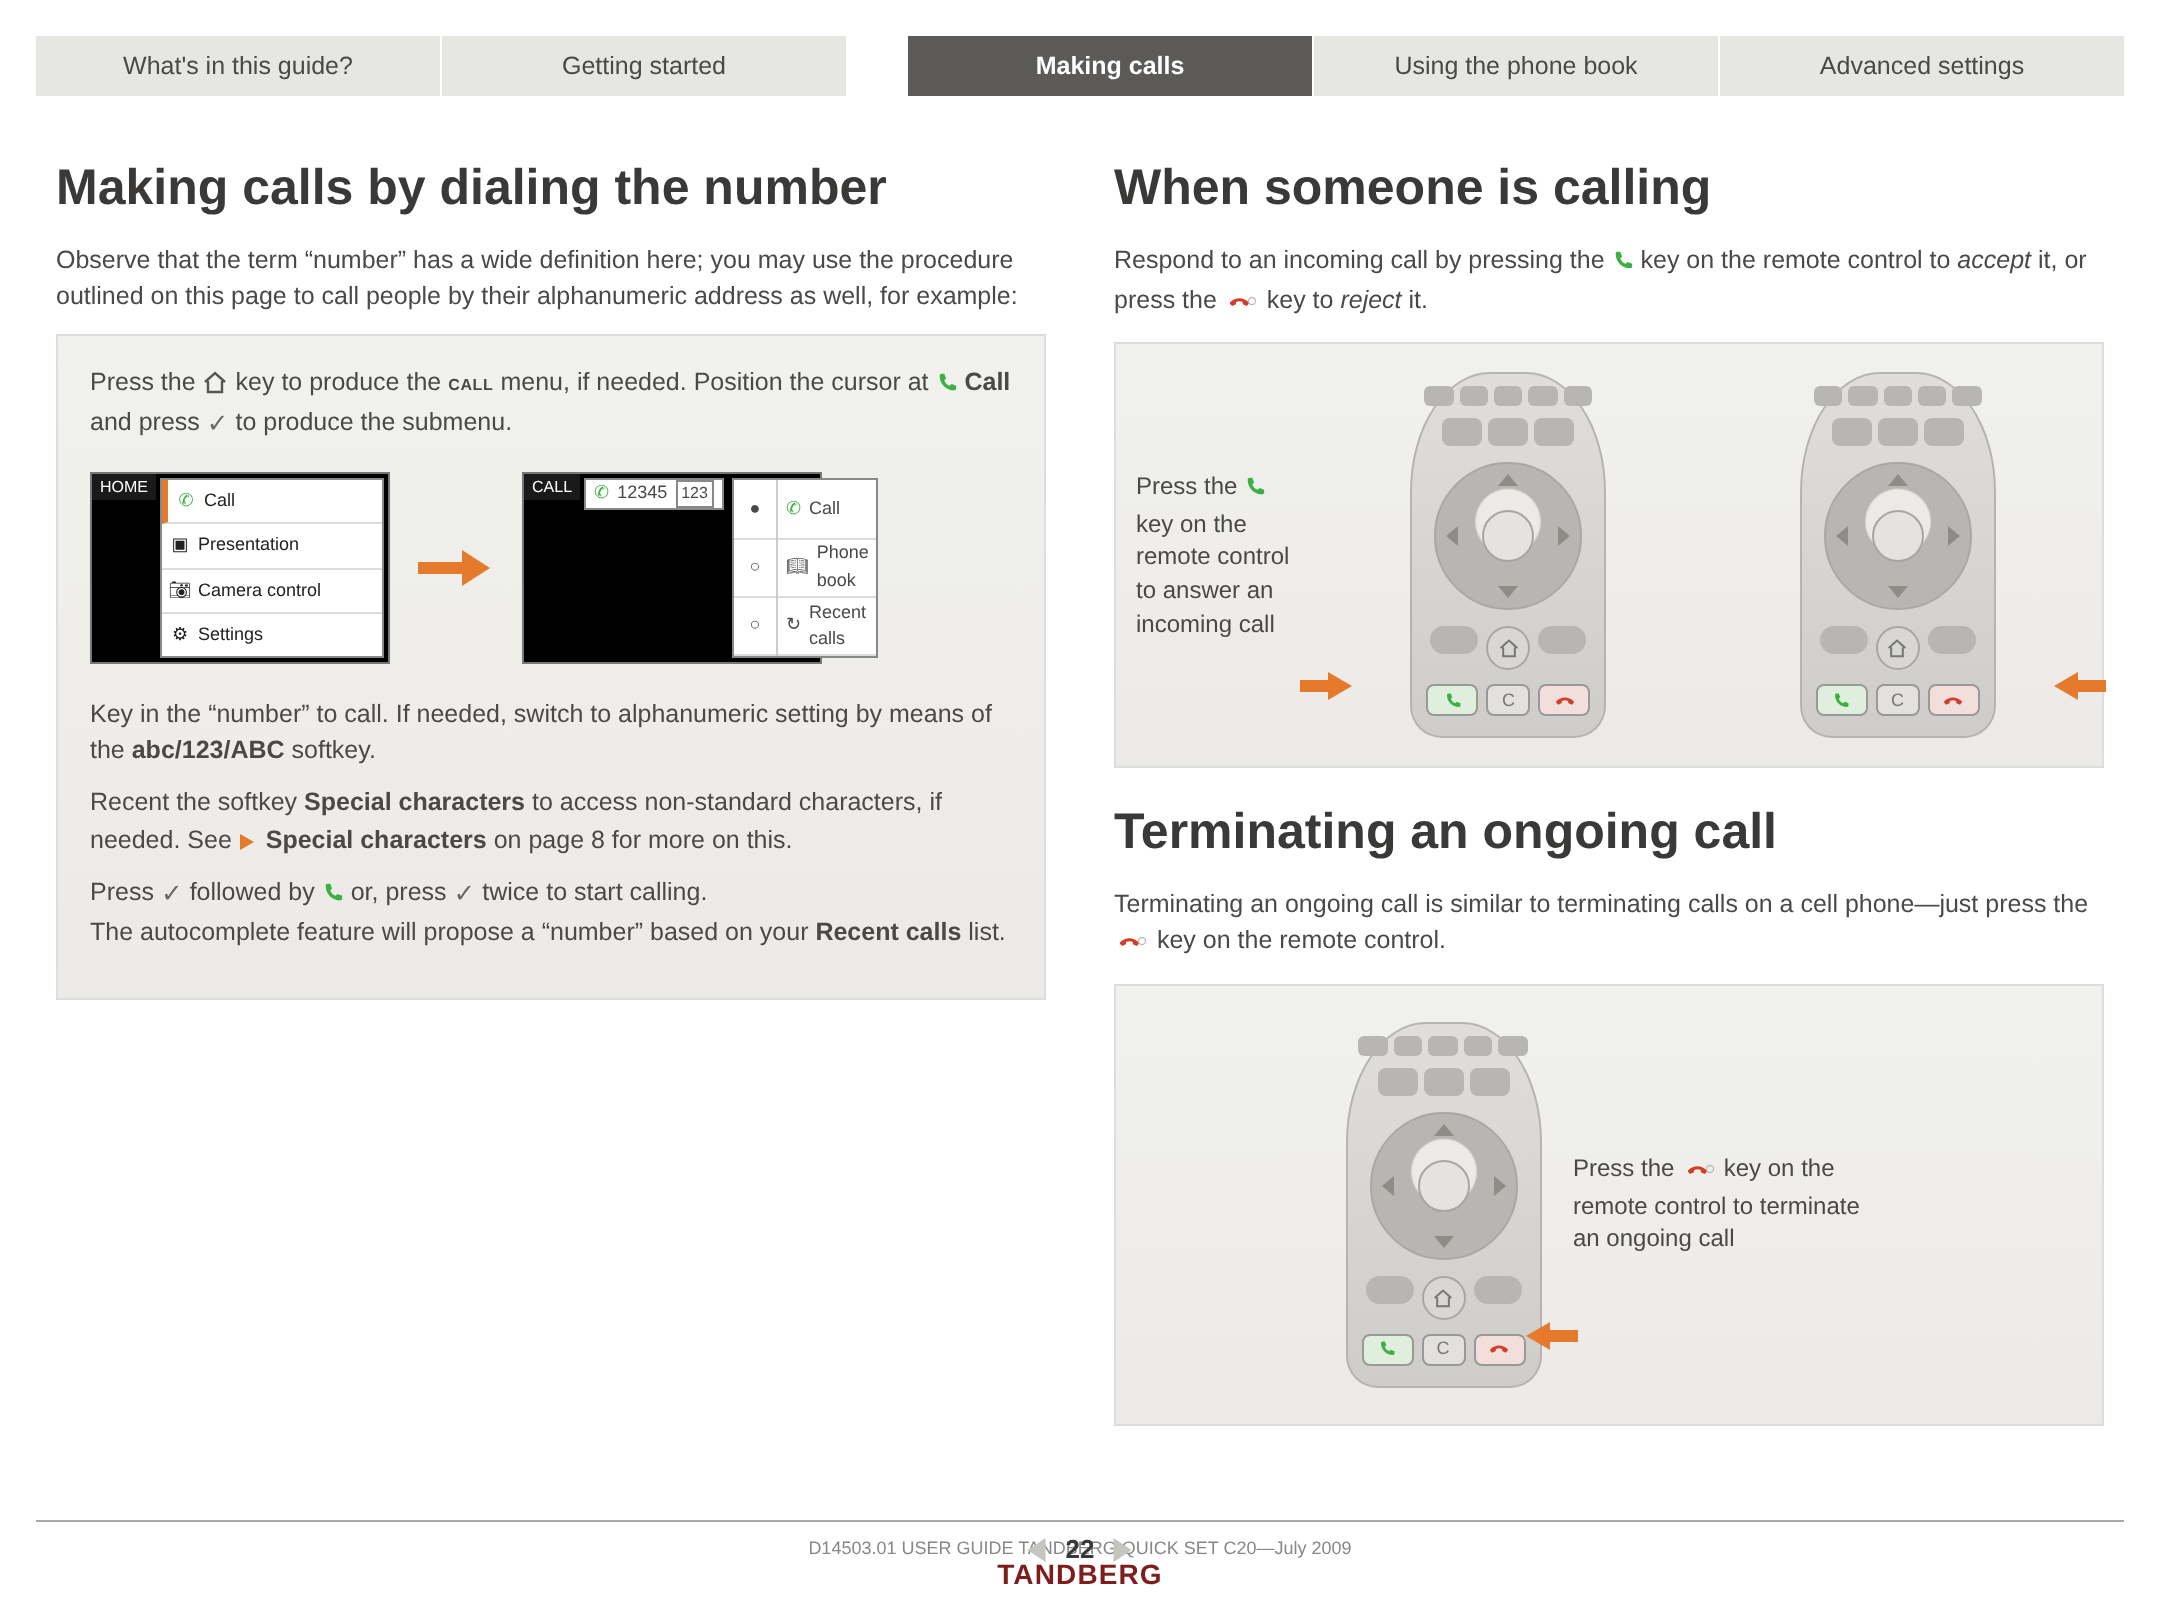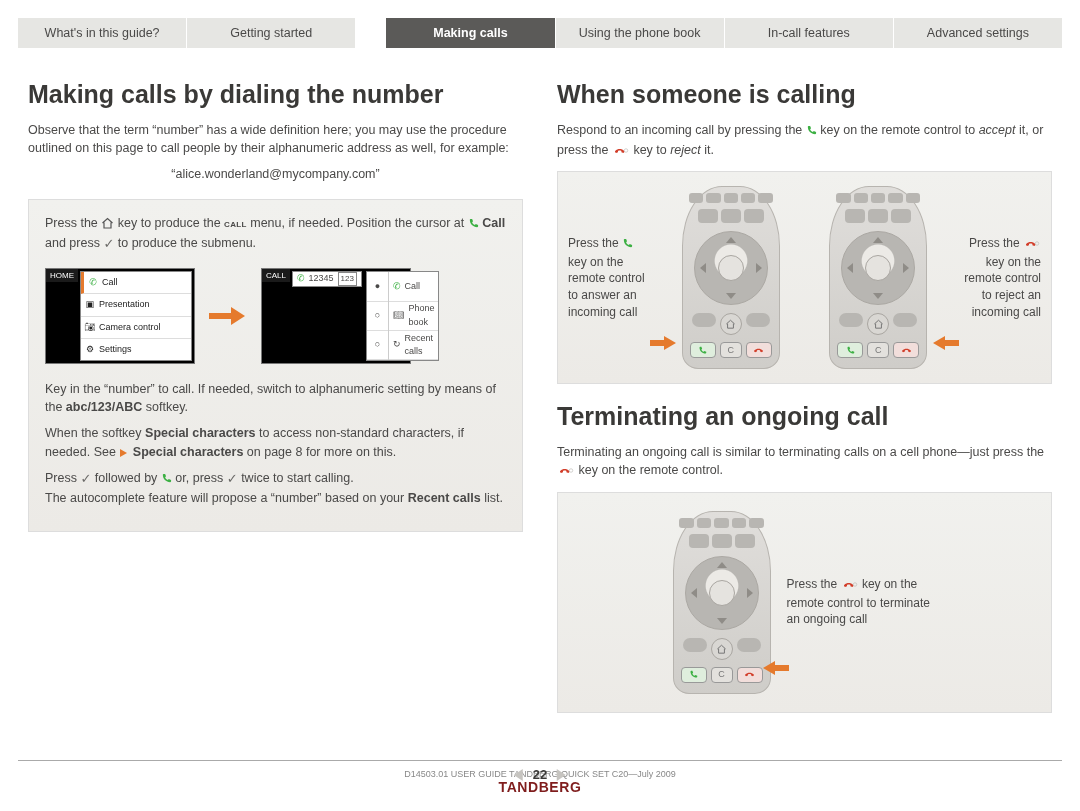--- a/index.html
+++ b/index.html
@@ -234,30 +234,28 @@
 </head>
 <body>
 
 <div class="page">
 
   <div class="tabs">
     <div class="tab">What's in this guide?</div>
     <div class="tab">Getting started</div>
     <div class="tab active">Making calls</div>
     <div class="tab">Using the phone book</div>
-    <div class="tab">In-call features</div>
     <div class="tab">Advanced settings</div>
   </div>
 
   <div class="cols">
 
     <div class="col">
       <h1>Making calls by dialing the number</h1>
       <p>Observe that the term “number” has a wide definition here; you may use the procedure outlined on this page to call people by their alphanumeric address as well, for example:</p>
-      <div class="centered-example">“alice.wonderland@mycompany.com”</div>
 
       <div class="panel">
         <p>
           <span>Press the </span>
           <span class="ic ic-home">
             <svg width="13" height="12" viewBox="0 0 13 12">
                 <path d="M1.5 6 6.5 1.5 11.5 6 M3 5.5V11h7V5.5" fill="none" stroke="#555" stroke-width="1.2"></path>
               </svg>
           </span>
           <span> key to produce the </span>
@@ -329,21 +327,21 @@
             </div>
           </div>
         </div>
 
         <p>
           <span>Key in the “number” to call. If needed, switch to alphanumeric setting by means of the </span>
           <span class="bold">abc/123/ABC</span>
           <span> softkey.</span>
         </p>
         <p>
-          <span>When the softkey </span>
+          <span>Recent the softkey </span>
           <span class="bold">Special characters</span>
           <span> to access non-standard characters, if needed. See </span>
           <span class="orange-tri"></span>
           <span class="bold">Special characters</span>
           <span> on page 8 for more on this.</span>
         </p>
         <p style="margin-bottom:0;">
           <span>Press </span>
           <span class="check">✓</span>
           <span> followed by </span>
@@ -484,28 +482,20 @@
                 <div class="cbtn r">
                     <svg width="9" height="9" viewBox="0 0 24 24">
                       <path fill="#d23e2a" d="M6 2c-1 0-2 1-2 2 0 9 7 16 16 16 1 0 2-1 2-2v-3l-5-2-2 2c-3-1-5-3-6-6l2-2-2-5H6z" transform="rotate(135 12 12)"></path>
                     </svg>
                   </div>
               </div>
             </div>
           </div>
           <div class="point-arrow flip" style="right:-12px;top:150px;"></div>
         </div>
-        <div class="cap right">
-          <span>Press the </span>
-          <span class="ic"><svg width="18" height="11" viewBox="0 0 36 22">
-                <path fill="#d23e2a" d="M6 2c-1 0-2 1-2 2 0 9 7 16 16 16 1 0 2-1 2-2v-3l-5-2-2 2c-3-1-5-3-6-6l2-2-2-5H6z" transform="rotate(135 12 12) scale(.8)"></path>
-                <circle cx="28" cy="11" r="3.5" fill="none" stroke="#bdbbb7" stroke-width="1.3"></circle>
-              </svg></span>
-          <span> key on the remote control to reject an incoming call</span>
-        </div>
       </div>
 
       <h1>Terminating an ongoing call</h1>
       <p>
         <span>Terminating an ongoing call is similar to terminating calls on a cell phone—just press the </span>
         <span class="ic"><svg width="18" height="11" viewBox="0 0 36 22">
               <path fill="#d23e2a" d="M6 2c-1 0-2 1-2 2 0 9 7 16 16 16 1 0 2-1 2-2v-3l-5-2-2 2c-3-1-5-3-6-6l2-2-2-5H6z" transform="rotate(135 12 12) scale(.8)"></path>
               <circle cx="28" cy="11" r="3.5" fill="none" stroke="#bdbbb7" stroke-width="1.3"></circle>
             </svg></span>
         <span> key on the remote control.</span>

